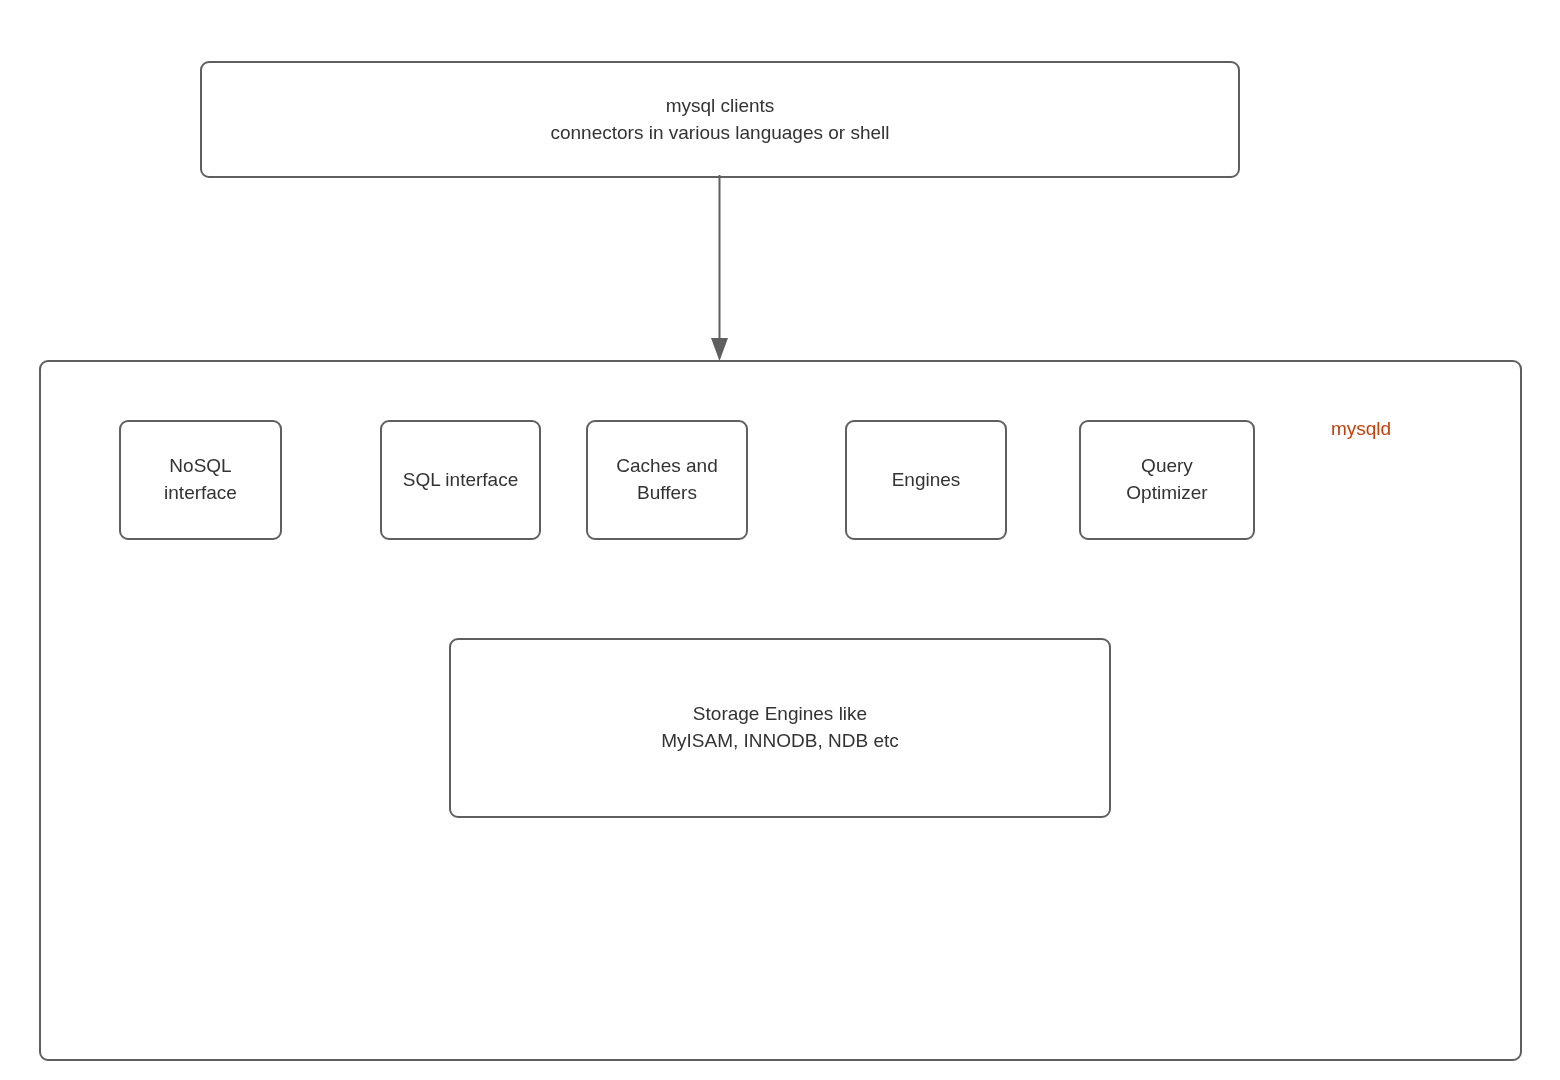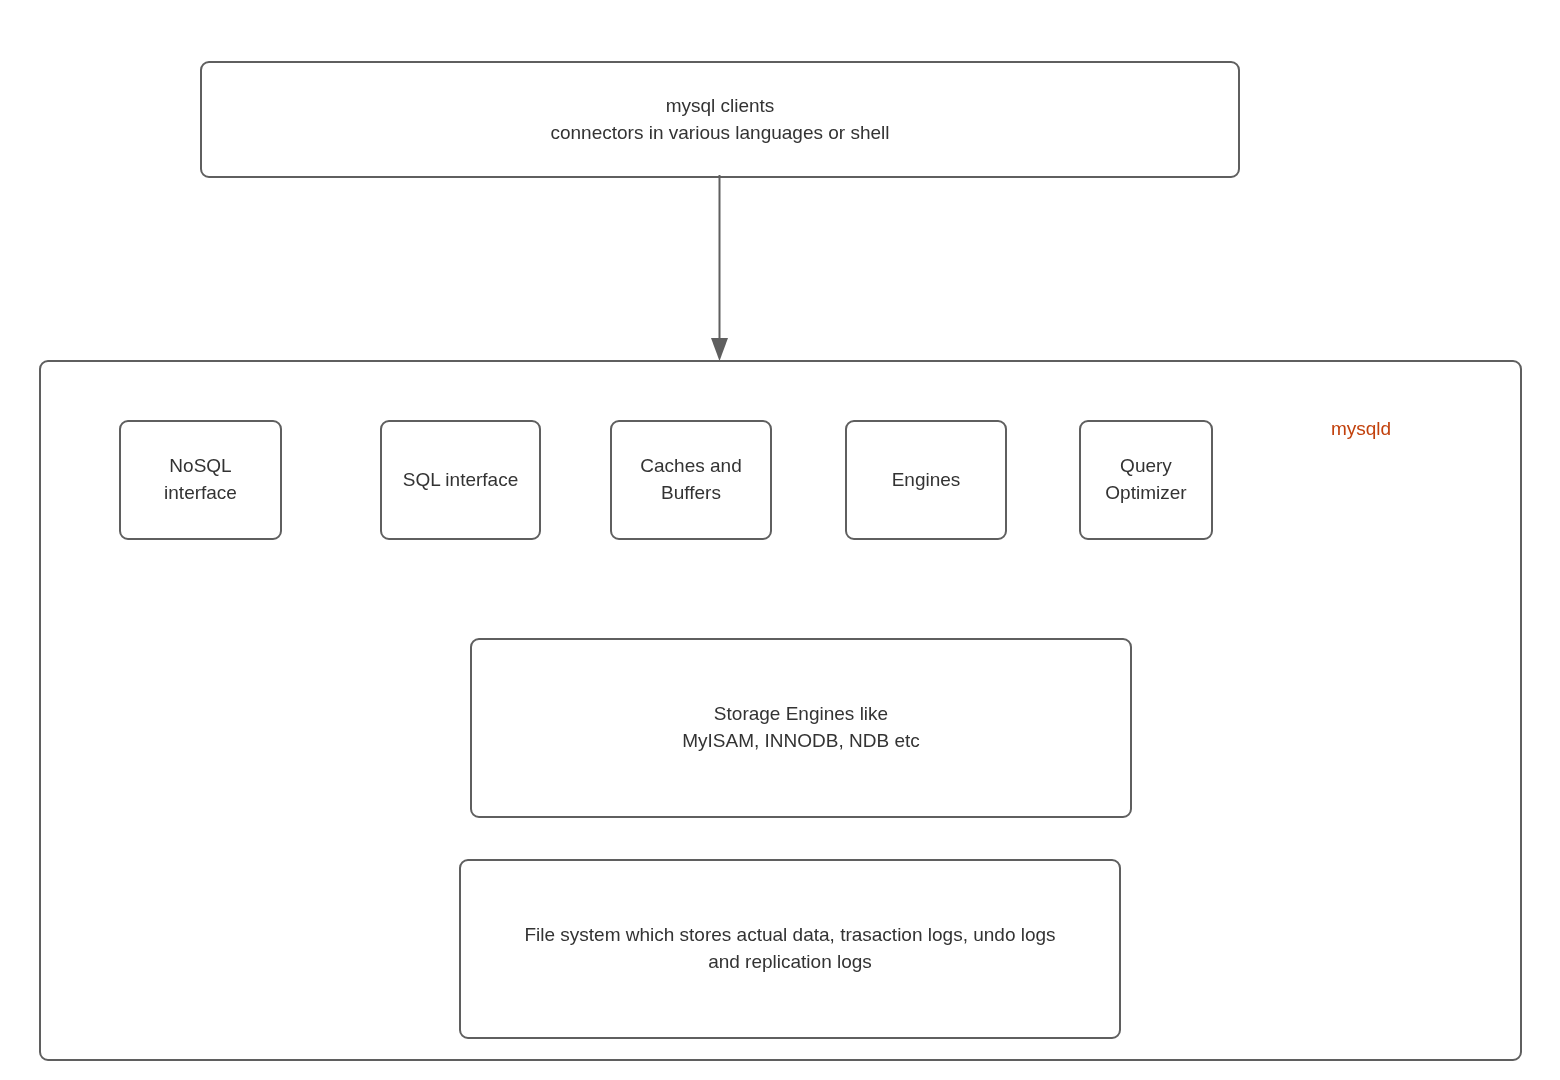--- a/index.html
+++ b/index.html
@@ -66,27 +66,27 @@
     line-height: 1.4;
   }
 
   
   .component-box {
     top: 400px;
     height: 120px;
   }
   #box-nosql        { left: 119px;  width: 163px; }
   #box-sql          { left: 380px;  width: 161px; }
-  #box-caches       { left: 610px;  width: 162px; }
+  #box-caches       { left: 586px;  width: 162px; }
   #box-parser       { left: 845px;  width: 162px; }
-  #box-optimizer    { left: 1079px; width: 134px; }
+  #box-optimizer    { left: 1079px; width: 176px; }
 
   
   #box-storage-engines {
-    left: 470px;
+    left: 449px;
     top: 618px;
     width: 662px;
     height: 180px;
   }
   #box-file-system {
     left: 459px;
     top: 839px;
     width: 662px;
     height: 180px;
   }
@@ -143,18 +143,14 @@
   <div class="node component-box" id="box-optimizer">
     <div class="node-label">Query
 Optimizer</div>
   </div>
 
   <div class="node" id="box-storage-engines">
     <div class="node-label">Storage Engines like
 MyISAM, INNODB, NDB etc</div>
   </div>
 
-  <div class="node" id="box-file-system">
-    <div class="node-label">File system which stores actual data, trasaction logs, undo logs
-and replication logs</div>
-  </div>
 
 </div>
 
 </body></html>

